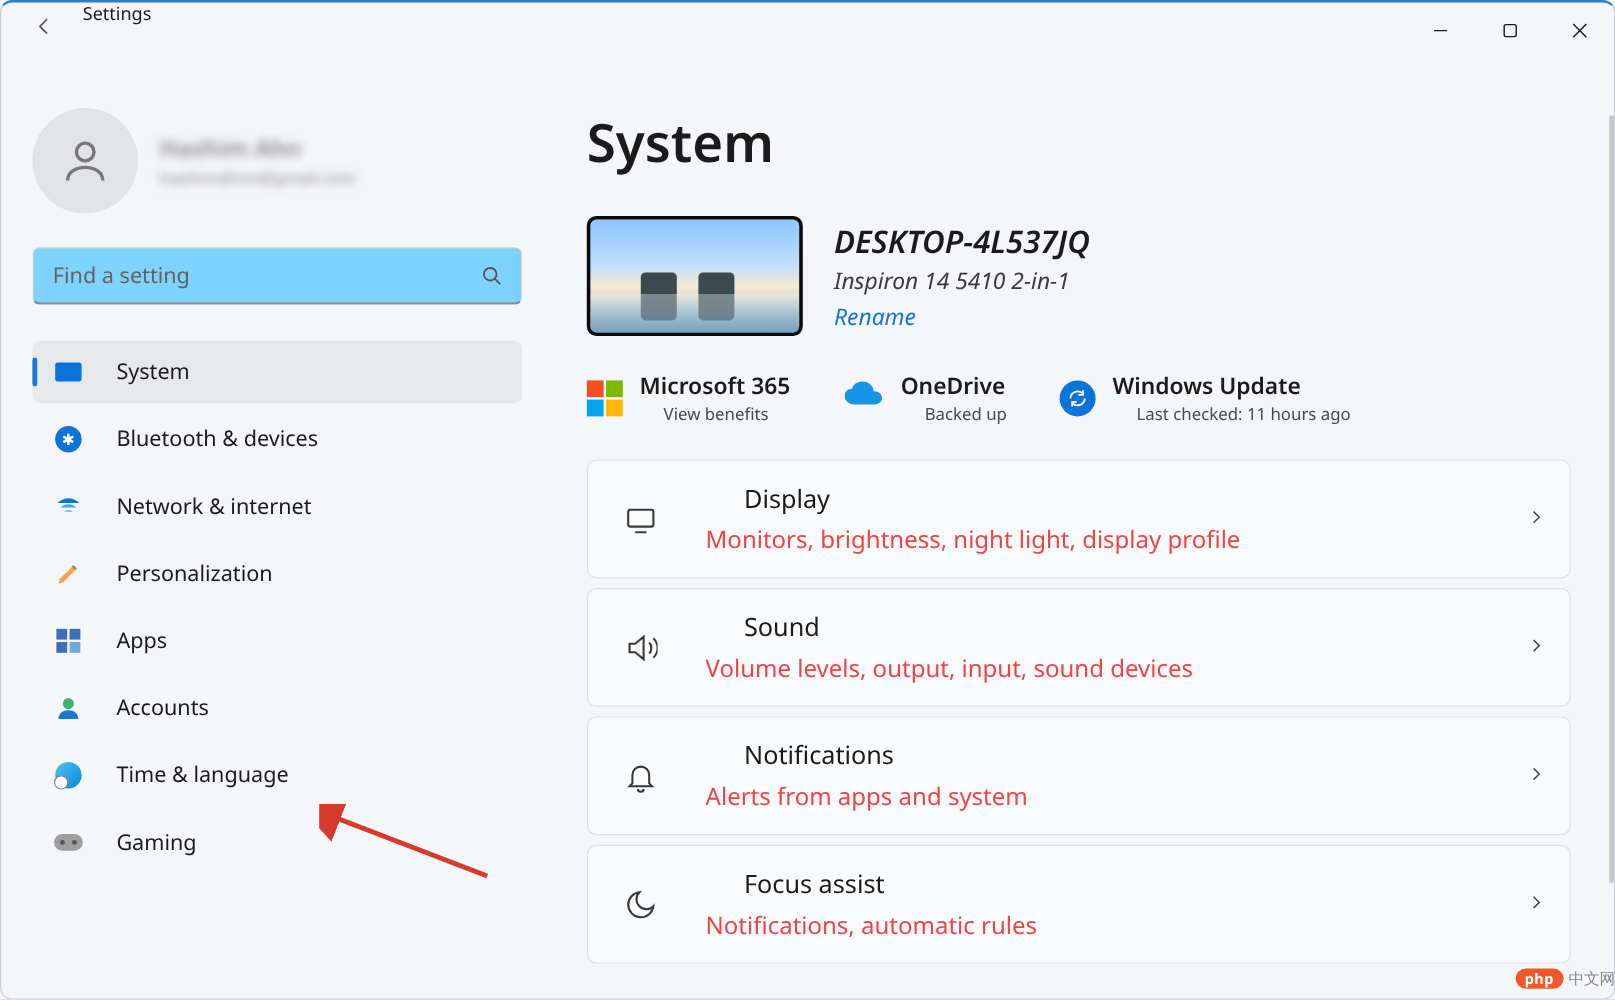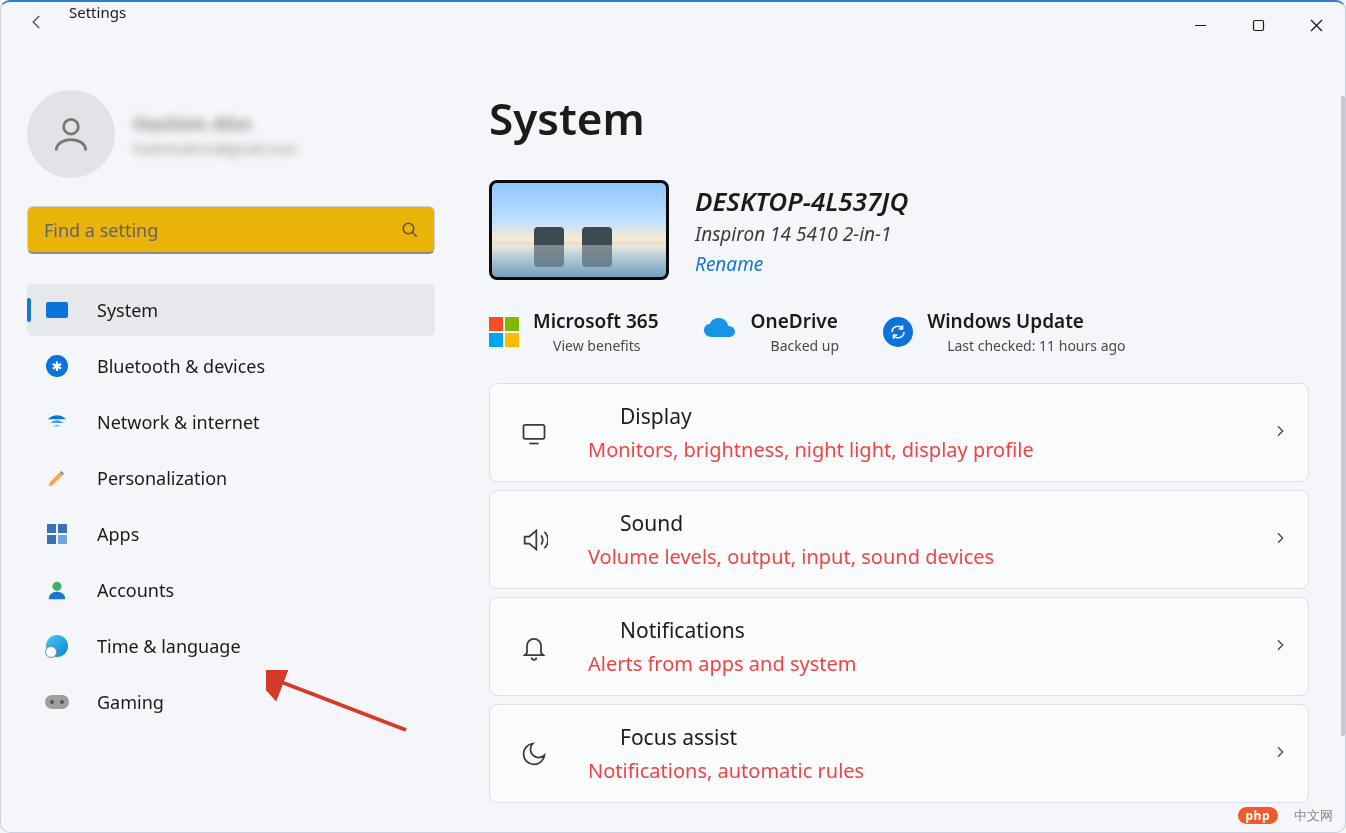--- a/index.html
+++ b/index.html
@@ -14,21 +14,21 @@
     .win-btn{width:58px;height:46px;display:flex;align-items:center;justify-content:center;background:transparent;border:none;cursor:pointer;}
     .win-btn svg{width:13px;height:13px;stroke:#1a1a1a;}
     .body{flex:1;display:flex;min-height:0;}
     .sidebar{width:460px;padding:42px 26px 0 26px;display:flex;flex-direction:column;}
     .user-row{display:flex;align-items:center;gap:18px;margin-bottom:28px;margin-left:0;}
     .avatar{width:88px;height:88px;border-radius:50%;background:#e1e3e7;display:flex;align-items:center;justify-content:center;}
     .avatar svg{width:44px;height:44px;stroke:#777;}
     .user-text .u-name{font-size:20px;font-weight:600;color:#888;filter:blur(4px);}
     .user-text .u-mail{font-size:14px;color:#888;filter:blur(4px);margin-top:2px;}
     .search-wrap{position:relative;margin-bottom:30px;}
-    .search{width:100%;height:48px;border:1px solid #d0d0d0;border-radius:6px;background:#eab308;padding:0 48px 0 16px;font-size:18px;color:#636363;border-bottom:2px solid #8a8a8f;}
+    .search{width:100%;height:48px;border:1px solid #d0d0d0;border-radius:6px;background:#7dd3fc;padding:0 48px 0 16px;font-size:18px;color:#636363;border-bottom:2px solid #8a8a8f;}
     .search::placeholder{color:#636363;}
     .search-icon{position:absolute;right:16px;top:50%;transform:translateY(-50%);stroke:#555;}
     .nav{display:flex;flex-direction:column;gap:4px;}
     .nav-item{height:52px;border-radius:6px;display:flex;align-items:center;padding-left:18px;gap:28px;cursor:pointer;font-size:18px;color:#1b1b1b;position:relative;}
     .nav-item.active{background:#e6e8ec;}
     .nav-item.active::before{content:"";position:absolute;left:0;top:14px;bottom:14px;width:4px;border-radius:2px;background:#1976d2;}
     .nav-ico{width:24px;height:24px;display:flex;align-items:center;justify-content:center;}
     
     .main{flex:1;padding:40px 36px 0 28px;overflow:hidden;position:relative;}
     .page-title{font-size:44px;font-weight:600;color:#1b1b1b;margin-bottom:32px;}
@@ -48,21 +48,21 @@
     .cards{display:flex;flex-direction:column;gap:8px;}
     .card{border:1px solid #dcdfe5;border-radius:8px;background:#fafbfd;padding:18px 20px;display:flex;align-items:center;gap:30px;cursor:pointer;}
     .card .ci{width:48px;display:flex;align-items:center;justify-content:center;}
     .card .ci svg{width:28px;height:28px;stroke:#3a3a3a;fill:none;stroke-width:1.5;}
     .card .ct{flex:1;}
     .card .ct .ch{font-size:21px;color:#1b1b1b;margin-left:32px;}
     .card .ct .cd{font-size:20px;color:#ef4444;margin-top:6px;}
     .card .chev svg{width:16px;height:16px;stroke:#4a4a4a;}
     .scroll-overlay{position:absolute;right:0;top:48px;width:4px;height:640px;background:#c8c8c8;border-radius:2px;}
     .arrow-annot{position:absolute;left:266px;top:670px;pointer-events:none;}
-    .watermark{position:absolute;right:13px;bottom:8px;display:flex;align-items:center;gap:16px;font-size:13px;color:#888;}
+    .watermark{position:absolute;right:0;bottom:8px;display:flex;align-items:center;gap:4px;font-size:13px;color:#888;}
     .watermark .php{background:#f05a28;color:#fff;font-weight:700;border-radius:10px;padding:0 8px;font-size:12px;letter-spacing:.5px;}
     
     .i-sys{width:22px;height:16px;background:#0b74da;border-radius:2px;}
     .i-bt{width:22px;height:22px;background:#0b74da;border-radius:50%;display:flex;align-items:center;justify-content:center;color:#fff;font-size:13px;}
     .i-net svg{width:22px;height:22px;}
     .i-pers{width:22px;height:22px;}
     .i-apps{width:20px;height:20px;display:grid;grid-template-columns:1fr 1fr;grid-template-rows:1fr 1fr;gap:2px;}
     .i-apps span:nth-child(1){background:#3b6fb6;}
     .i-apps span:nth-child(2){background:#3b6fb6;}
     .i-apps span:nth-child(3){background:#3b6fb6;}

